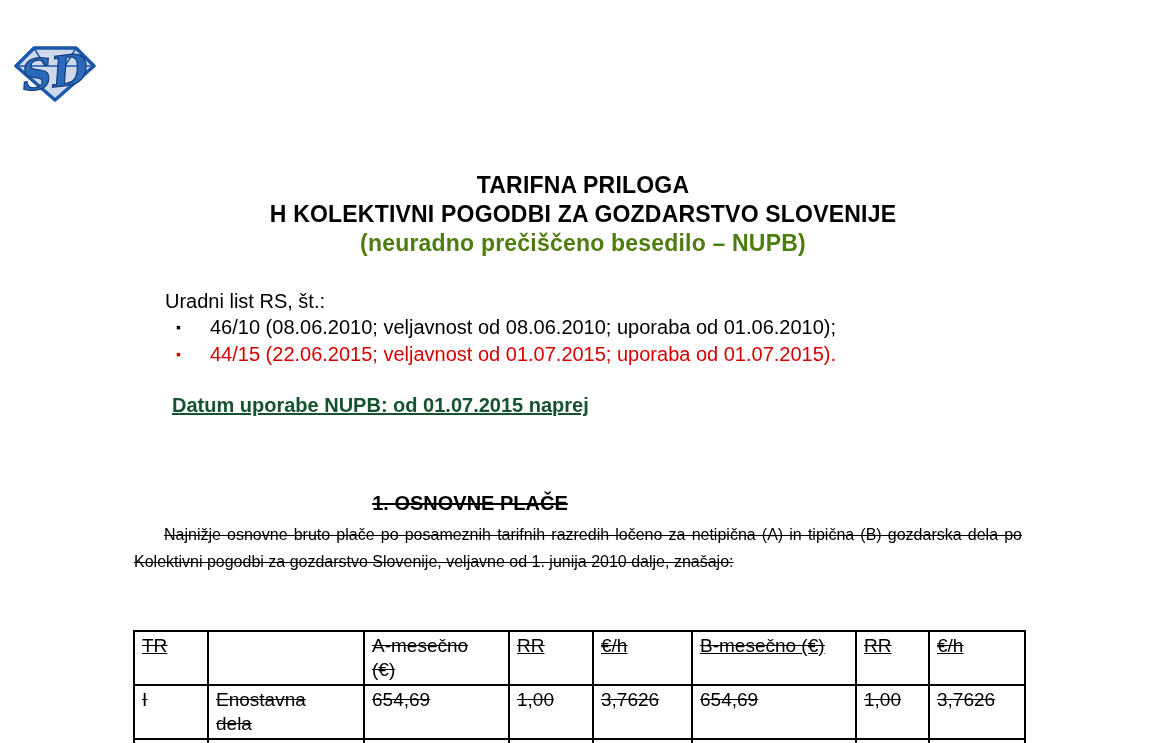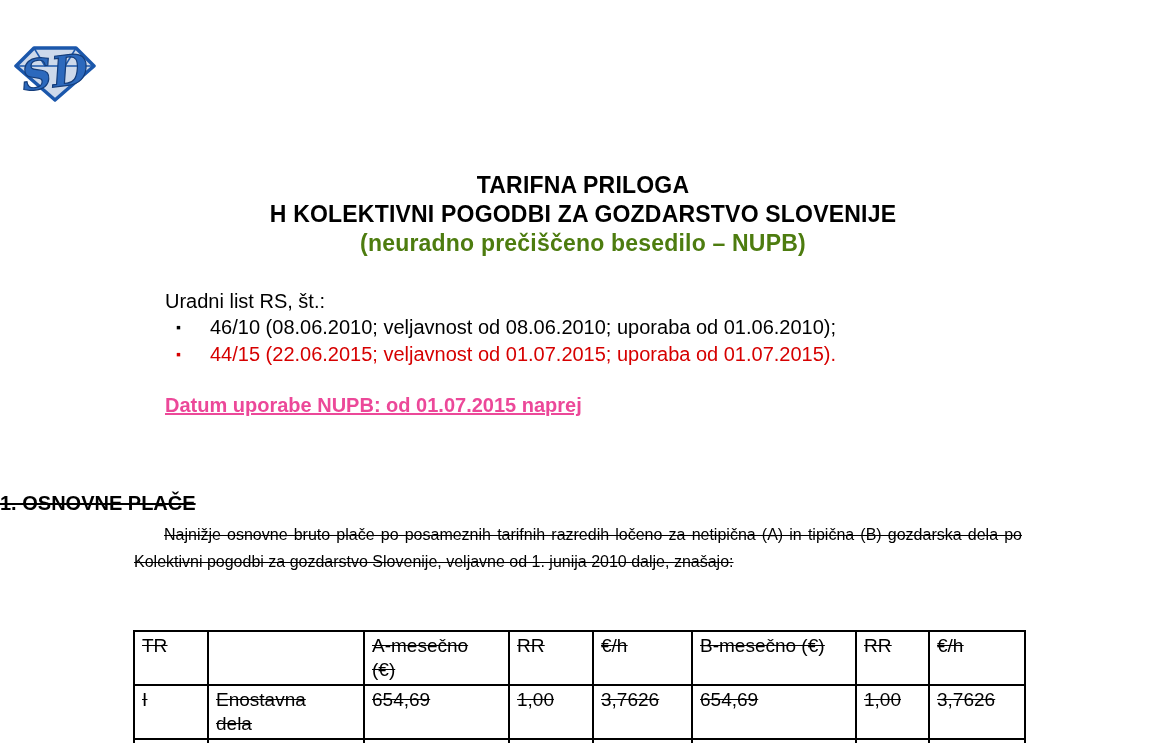--- a/index.html
+++ b/index.html
@@ -21,46 +21,46 @@
   
   .gazette { position:absolute; left:165px; top:288px; font-size:20px; }
   .gazette-heading { line-height:26px; }
   .g-item { display:flex; line-height:26px; }
   .g-marker { width:45px; padding-left:11px; font-size:14px; line-height:27px; flex:none; }
   .g-red { color:#d60000; }
 
   
   .validity { position:absolute; left:165px; top:393px; font-size:20px; line-height:25px; }
   .v1 { text-decoration:underline; }
-  .v2 { color:#ec4899; font-weight:bold; text-decoration:underline; }
+  .v2 { color:#14532d; font-weight:bold; text-decoration:underline;margin-left:7px; }
 
   
   .sec-heading {
-    position:absolute; left:0; top:492px; width:940px; text-align:left;
+    position:absolute; left:0; top:492px; width:940px; text-align:center;
     font-size:20px; font-weight:bold; text-decoration:line-through;
   }
   .paragraph {
     position:absolute; left:134px; top:521px; width:888px;
     font-size:16px; line-height:27px; text-align:justify; text-indent:30px;
     text-decoration:line-through;
   }
 
   
   .salary-table {
     position:absolute; left:133px; top:630px;
     border-collapse:collapse; table-layout:fixed;
     font-size:19px;
   }
   .salary-table td, .salary-table th {
     border:2px solid #000; padding:2px 7px; vertical-align:top;
     text-align:left; font-weight:normal; line-height:24px;
     text-decoration:line-through; overflow:hidden;
   }
   .salary-table td span, .salary-table th span { text-decoration:line-through; }
-  .row-head { height:46px; }
+  .row-head { height:46px;text-decoration:underline; }
   .row-1 { height:52px; }
   .row-2 { height:40px; }
   .wrap-a { display:inline-block; max-width:108px; }
   .wrap-desc { display:inline-block; max-width:126px; }
 </style>
 </head>
 <body>
 
 <div class="page">
 

